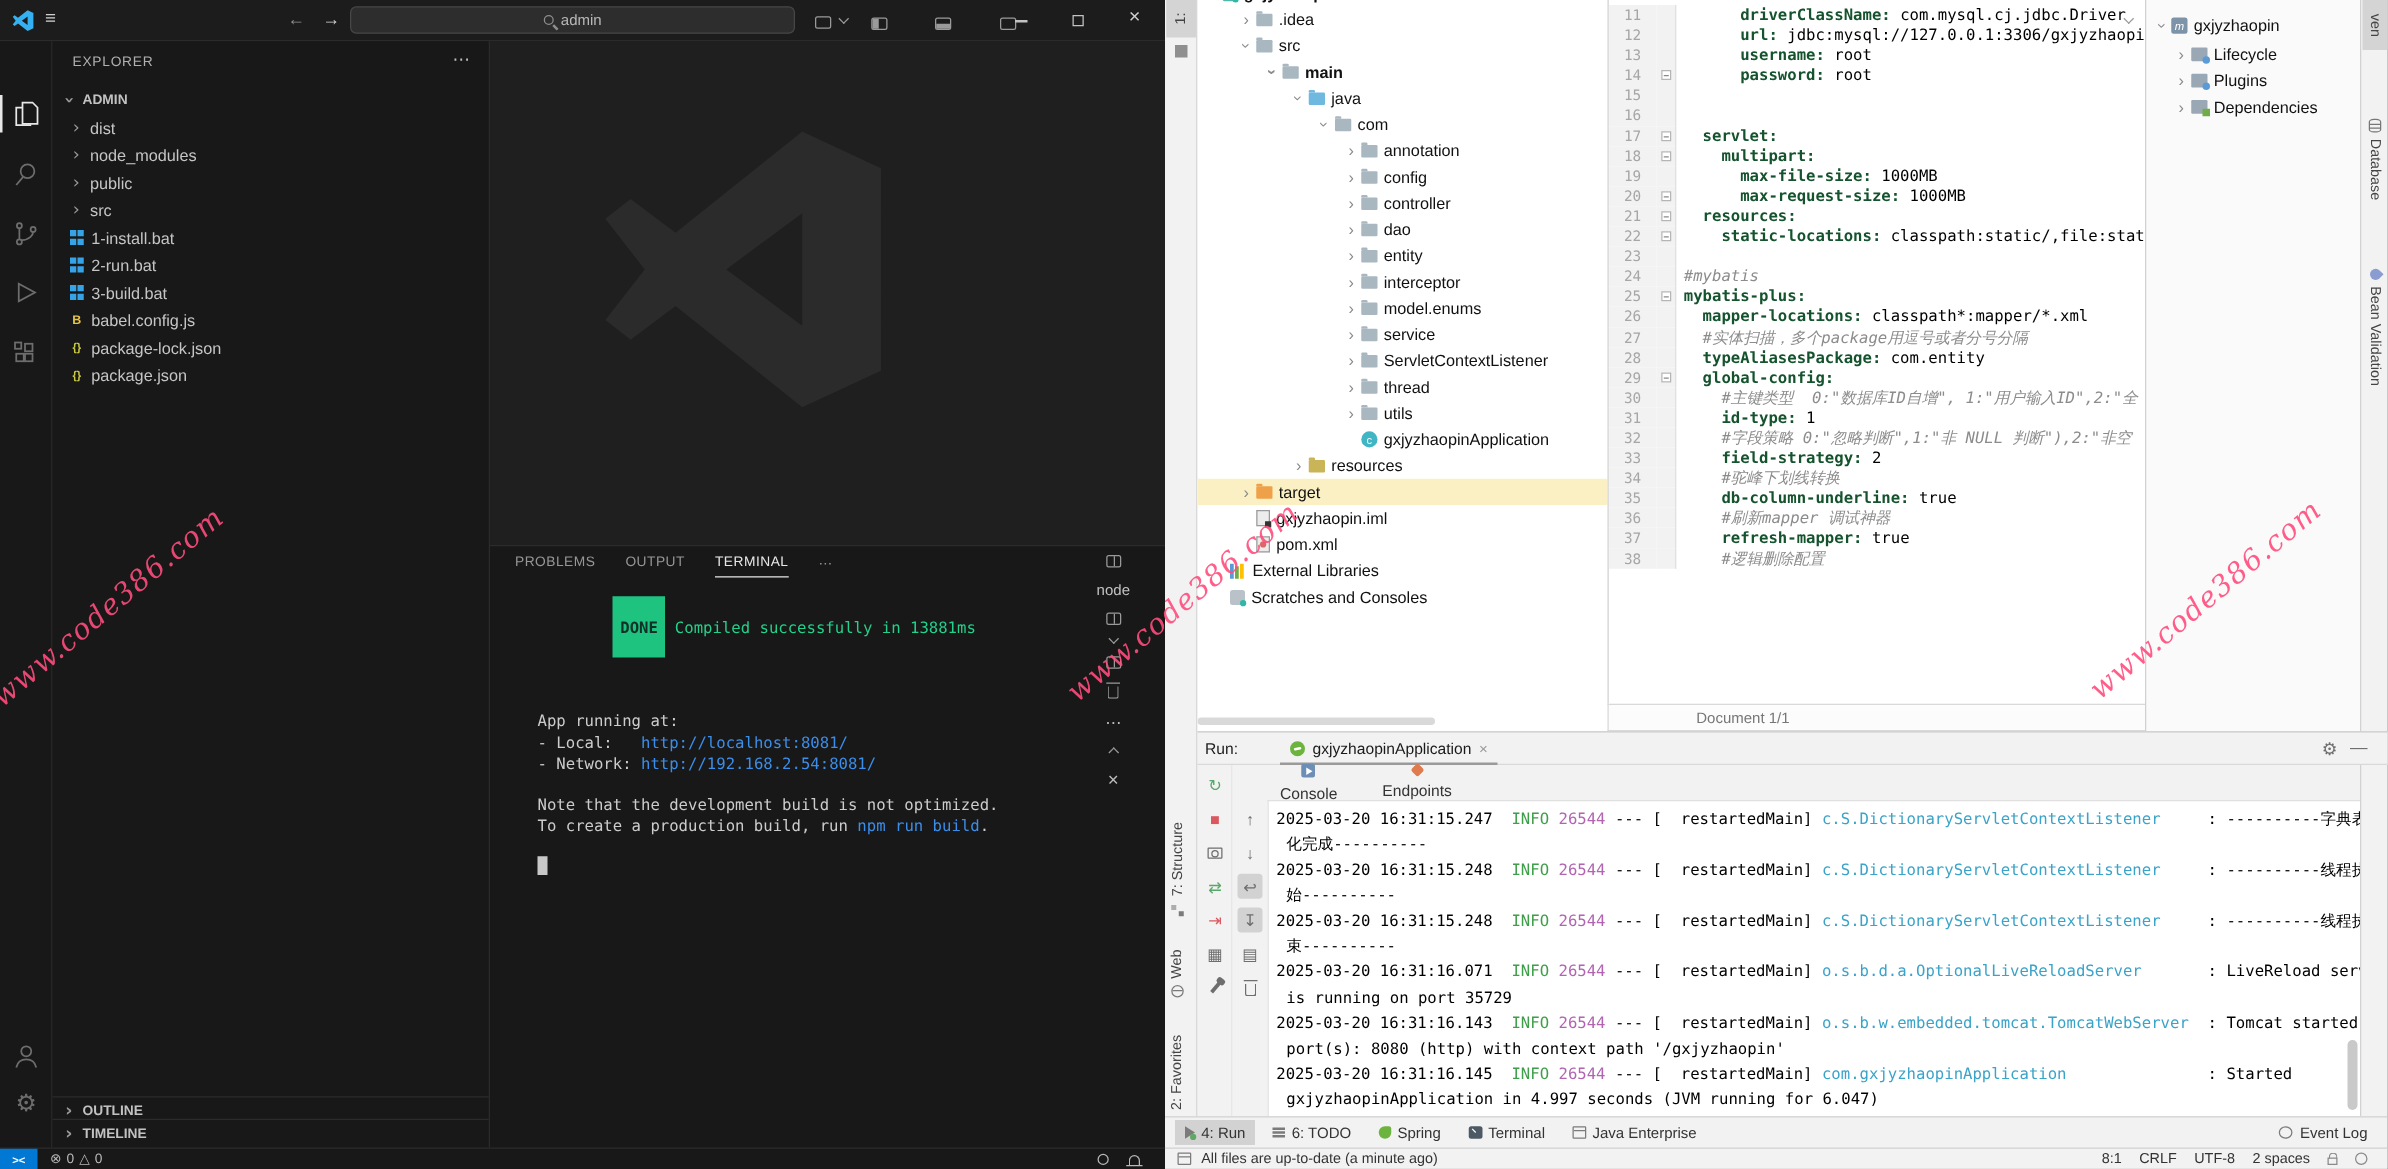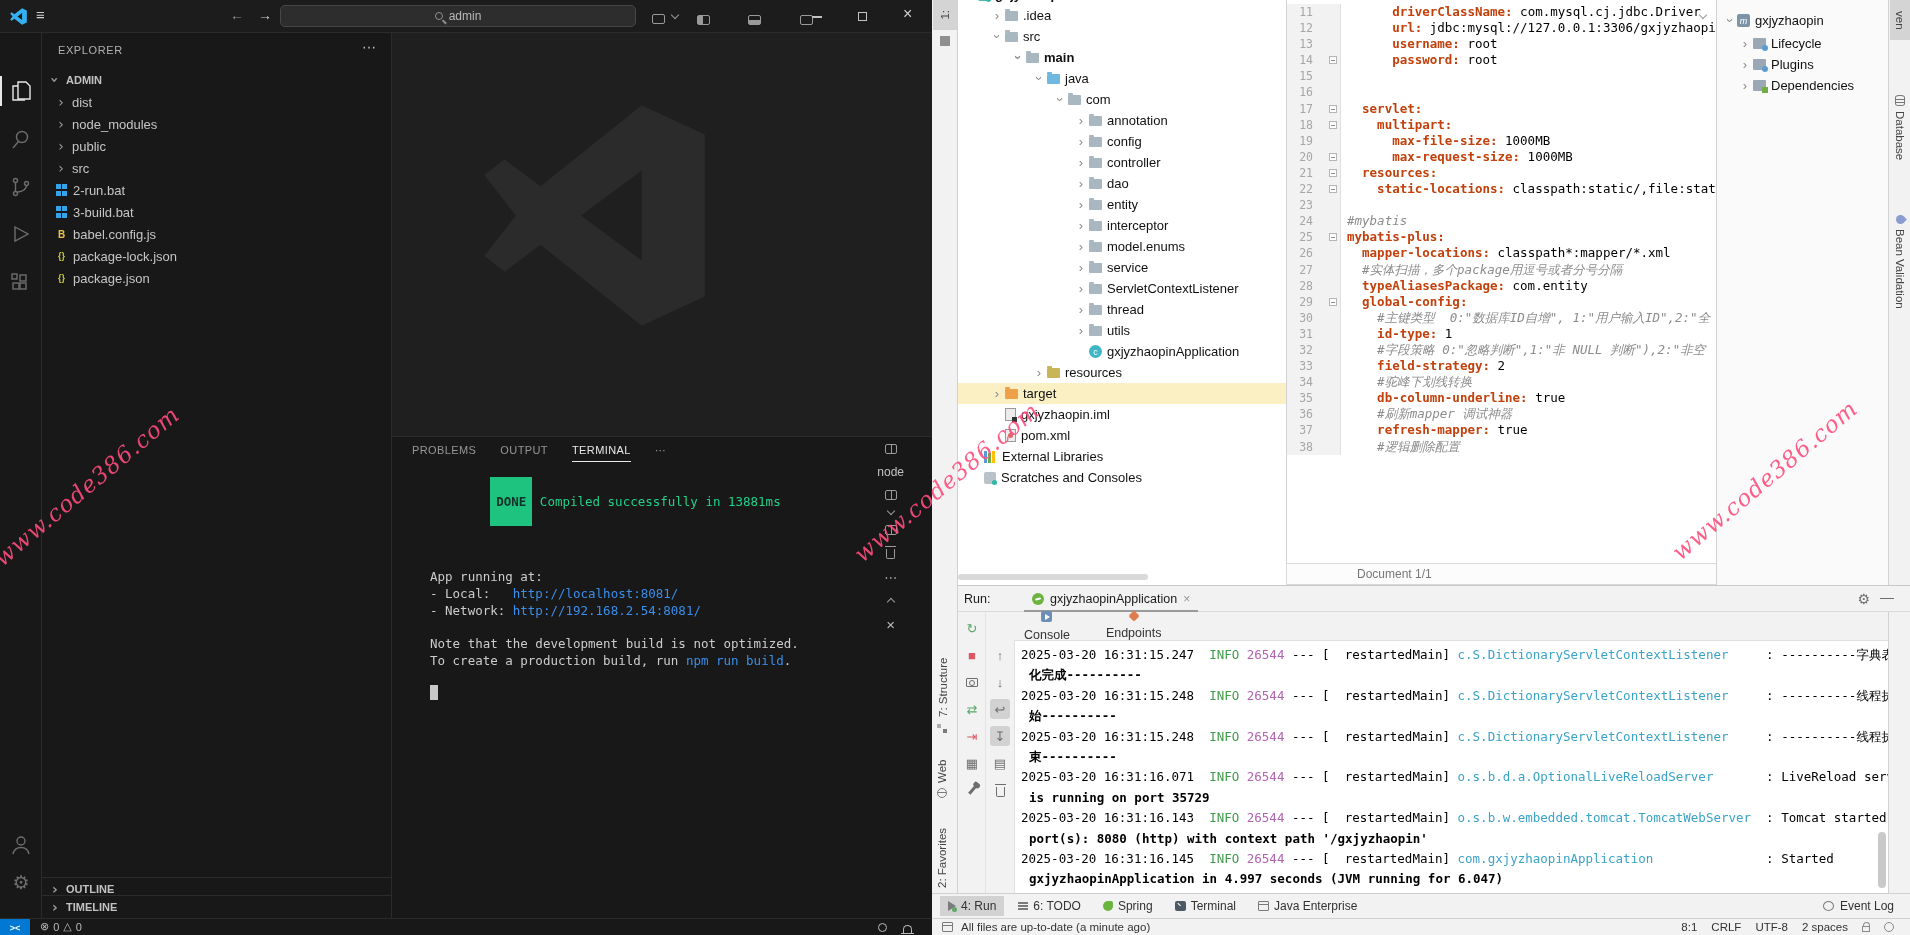--- a/index.html
+++ b/index.html
@@ -69,21 +69,21 @@
   .ic-scr::after { content:''; position:absolute; right:-1px; bottom:-1px; width:5px; height:5px; border-radius:50%; background:#2eb8a5; }
   #tree-hscroll { position:absolute; left:0; top:574px; width:190px; height:6px; background:#d9d9d9; border-radius:3px; }
   
   #ij-editor { position:absolute; left:354px; top:0; width:430px; height:563px; background:#fff; border-left:1px solid #d1d1d1; overflow:hidden; }
   .ed-line { display:flex; height:16.1px; line-height:16.1px; font-family:"DejaVu Sans Mono",monospace; font-size:12.5px; white-space:pre; }
   .ed-num { width:38px; text-align:right; padding-right:12px; color:#a6a6a6; background:#f2f2f2; flex:none; font-size:11.5px; }
   .ed-fold { width:16px; flex:none; background:#f2f2f2; border-right:1px solid #e0e0e0; display:flex; align-items:center; justify-content:center; }
   .fbox { width:8px; height:8px; border:1px solid #b5b5b5; position:relative; background:#fff; }
   .fbox::after { content:''; position:absolute; left:1px; right:1px; top:3px; height:1px; background:#8a8a8a; }
   .ed-code { padding-left:6px; }
-  .yk { color:#c2410c; font-weight:bold; } .yv { color:#000; } .yc { color:#8c8c8c; font-style:italic; }
+  .yk { color:#14532d; font-weight:bold; } .yv { color:#000; } .yc { color:#8c8c8c; font-style:italic; }
   #ij-bread { position:absolute; left:354px; top:563px; width:430px; height:22px; background:#fcfcfc; border:1px solid #d9d9d9; border-width:1px 0 1px 1px; font-size:12px; color:#777; display:flex; align-items:center; padding-left:70px; }
   
   #ij-maven { position:absolute; left:784px; top:0; width:172px; height:585px; background:#fafafa; border-left:1px solid #d1d1d1; overflow:hidden; }
   .mvn-row { position:absolute; display:flex; align-items:center; font-size:13px; color:#111; height:21px; white-space:nowrap; }
   .mvn-ic { width:13px; height:11px; background:#9aa7b5; border-radius:1px; position:relative; flex:none; }
   .mvn-ic::after { content:''; position:absolute; right:-2px; bottom:-2px; width:6px; height:6px; border-radius:50%; background:#5b9bd5; }
   .mvn-ic.dep::after { background:#70ad47; border-radius:0; }
   .ic-mvnroot { width:13px; height:13px; background:#7d93a8; border-radius:2px; color:#fff; font-size:9px; font-style:italic; display:flex; align-items:center; justify-content:center; flex:none; }
   #ij-rstrip { position:absolute; left:956px; top:0; width:22px; height:893px; background:#f2f2f2; border-left:1px solid #d1d1d1; }
   .rs-tab { position:absolute; left:1px; top:0; width:20px; height:40px; background:#d4d4d4; display:flex; align-items:center; justify-content:center; }
@@ -91,21 +91,21 @@
   #run-head { position:absolute; left:26px; top:585px; width:952px; height:27px; background:#f2f2f2; border-top:1px solid #c9c9c9; border-bottom:1px solid #d9d9d9; font-size:12.5px; }
   #run-tab { position:absolute; left:66px; top:2px; height:25px; display:flex; align-items:center; gap:6px; padding:0 8px; border-bottom:3px solid #9a9a9a; cursor:pointer; }
   .tbcol { position:absolute; width:28px; background:#f2f2f2; }
   .tb-ic { position:absolute; left:4px; width:20px; height:20px; display:flex; align-items:center; justify-content:center; font-size:13px; color:#6e6e6e; cursor:pointer; }
   .tb-ic.sel { background:#d2d2d2; border-radius:3px; }
   .g { color:#59a869; } .r { color:#db5860; }
   #run-tabs { position:absolute; left:82px; top:612px; height:28px; display:flex; align-items:center; gap:36px; padding-left:10px; font-size:12.5px; color:#333; background:#f2f2f2; width:874px; }
   .run-tab-item { display:flex; align-items:center; gap:6px; cursor:pointer;flex-direction:column; }
   #run-console { position:absolute; left:82px; top:640px; width:874px; height:253px; background:#fff; border-top:1px solid #e0e0e0; border-left:1px solid #e0e0e0; overflow:hidden; font-family:"DejaVu Sans Mono",monospace; font-size:12.5px; padding:4px 0 0 6px; }
   .log-line { height:20.4px; line-height:20.4px; white-space:pre; color:#000; }
-  .log-wrap { padding-left:8px;font-weight:bold; }
+  .log-wrap { padding-left:8px; }
   .lt { color:#000; } .llv { color:#3f9e49; } .lpid { color:#b264b2; } .lth { color:#000; }
   .llg { color:#3aa3c9; display:inline-block; width:40ch; }
   #con-scroll { position:absolute; left:946px; top:832px; width:8px; height:56px; background:#c9c9c9; border-radius:4px; }
   
   #ij-bbar { position:absolute; left:0; top:893px; width:978px; height:25px; background:#f2f2f2; border-top:1px solid #d1d1d1; display:flex; align-items:center; padding-left:8px; gap:6px; font-size:12px; color:#333; }
   .bb-item { display:flex; align-items:center; gap:5px; padding:3px 8px; cursor:pointer; }
   .bb-item.on { background:#d2d2d2; }
   #ij-status { position:absolute; left:0; top:918px; width:978px; height:17px; background:#f2f2f2; border-top:1px solid #d1d1d1; font-size:11.5px; color:#333; display:flex; align-items:center; padding:0 16px 0 10px; gap:8px; }
   #ij-status .right { margin-left:auto; display:flex; align-items:center; gap:14px; }
   
@@ -240,20 +240,29 @@
           <span class="chevg">›</span>
           <span class="ex-lbl">src</span>
         </div>
         <div class="ex-row">
           <span class="fic fic-bat">
             <i></i>
             <i></i>
             <i></i>
             <i></i>
           </span>
+          <span class="ex-lbl">1-install.bat</span>
+        </div>
+        <div class="ex-row">
+          <span class="fic fic-bat">
+            <i></i>
+            <i></i>
+            <i></i>
+            <i></i>
+          </span>
           <span class="ex-lbl">2-run.bat</span>
         </div>
         <div class="ex-row">
           <span class="fic fic-bat">
             <i></i>
             <i></i>
             <i></i>
             <i></i>
           </span>
           <span class="ex-lbl">3-build.bat</span>

